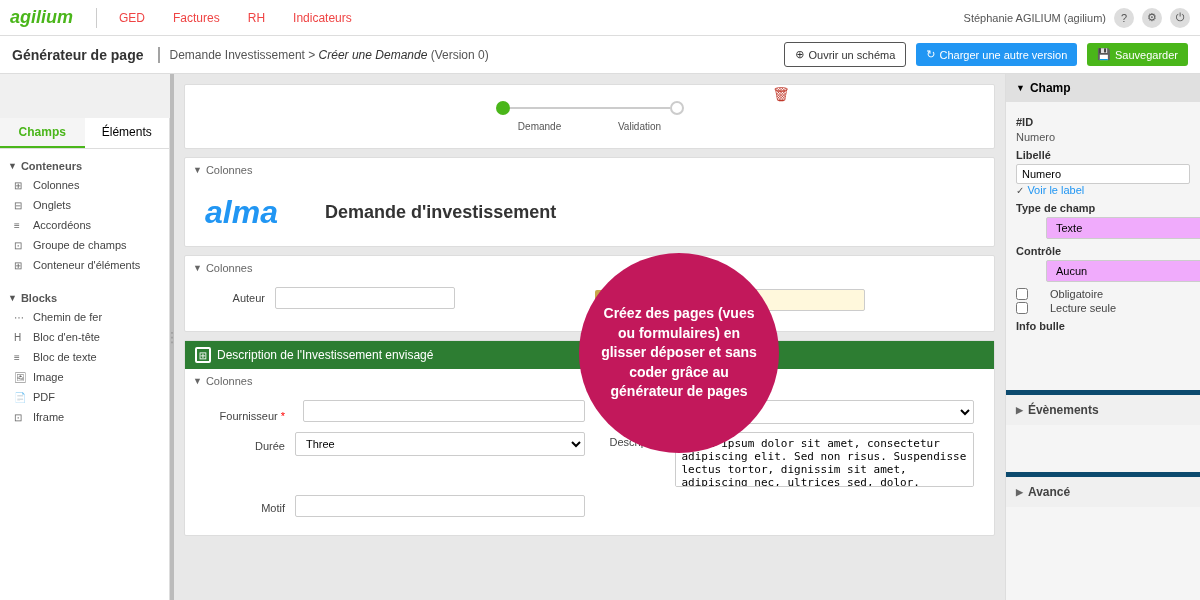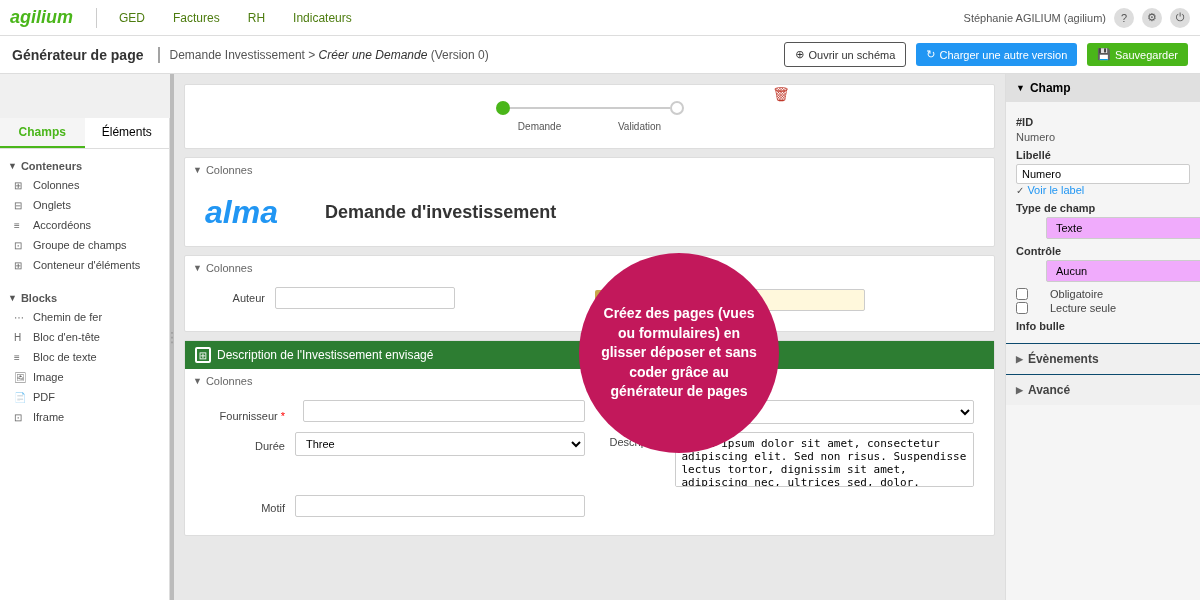--- a/index.html
+++ b/index.html
@@ -5,21 +5,21 @@
     * { box-sizing: border-box; margin: 0; padding: 0; }
     body { font-family: Arial, sans-serif; font-size: 12px; background: #f0f0f0; overflow: hidden; }
 
     
     #topbar {
       display: flex; align-items: center; background: #fff; height: 36px;
       border-bottom: 1px solid #ddd; padding: 0 10px;
     }
     #logo { color: #4ab61a; font-size: 18px; font-weight: bold; font-style: italic; margin-right: 15px; }
     .nav-sep { width: 1px; background: #ccc; height: 20px; margin: 0 8px; }
-    .nav-item { padding: 0 14px; font-size: 12px; color: #4d7c0f; cursor: pointer; height: 36px; display: flex; align-items: center; }
+    .nav-item { padding: 0 14px; font-size: 12px; color: #ef4444; cursor: pointer; height: 36px; display: flex; align-items: center; }
     .topbar-right { margin-left: auto; display: flex; align-items: center; gap: 8px; font-size: 11px; color: #555; }
     .topbar-icon { width: 20px; height: 20px; border-radius: 50%; background: #ddd; display: flex; align-items: center; justify-content: center; font-size: 11px; cursor: pointer; }
 
     
     #titlebar {
       display: flex; align-items: center; background: #fff; height: 38px;
       border-bottom: 1px solid #ddd; padding: 0 12px; gap: 10px;
     }
     #page-gen-title { font-size: 14px; font-weight: bold; color: #333; padding-right: 14px; border-right: 2px solid #a3a3a3; }
     #breadcrumb { font-size: 12px; color: #555; flex: 1; }
@@ -57,21 +57,21 @@
     .right-panel-header::before { content: '▼'; font-size: 9px; }
     .right-section { padding: 8px 10px; }
     .right-label { font-size: 11px; font-weight: bold; color: #333; margin-bottom: 3px; margin-top: 6px; }
     .right-value { font-size: 11px; color: #555; margin-bottom: 4px; }
     .right-input { width: 100%; border: 1px solid #ccc; border-radius: 2px; padding: 3px 5px; font-size: 11px; }
     .right-checkbox-row { display: flex; align-items: center; gap: 22px; font-size: 11px; color: #444; margin: 2px 0; }
     .right-checkbox-row input[type=checkbox] { width: 12px; height: 12px; }
     .right-select { width: 100%; border: 1px solid #ccc; border-radius: 2px; padding: 3px 5px; font-size: 11px; background: #f0abfc; margin-left: 30px; }
     .right-voir { font-size: 11px; color: #2196F3; cursor: pointer; display: flex; align-items: center; gap: 3px; }
     .right-voir::before { content: '✓'; color: #555; font-size: 10px; }
-    .right-section-collapsible { border-top: 1px solid #0c4a6e; }
+    .right-section-collapsible { border-top: 5px solid #0c4a6e; margin-top: 47px; }
     .collapsible-header { padding: 8px 10px; font-size: 12px; font-weight: bold; color: #444; cursor: pointer; display: flex; align-items: center; gap: 5px; background: #f0f0f0; }
     .collapsible-header::before { content: '▶'; font-size: 9px; color: #666; }
 
     
     .canvas-card { background: #fff; border: 1px solid #ddd; border-radius: 2px; margin-bottom: 8px; }
     .stepper-area { padding: 16px 20px; display: flex; justify-content: center; align-items: center; }
     .stepper { display: flex; align-items: center; gap: 0; }
     .step-dot { width: 14px; height: 14px; border-radius: 50%; background: #4ab61a; }
     .step-line { width: 16px; height: 2px; background: #ccc; }
     .step-dot-empty { width: 14px; height: 14px; border-radius: 50%; border: 2px solid #ccc; background: #fff; }

